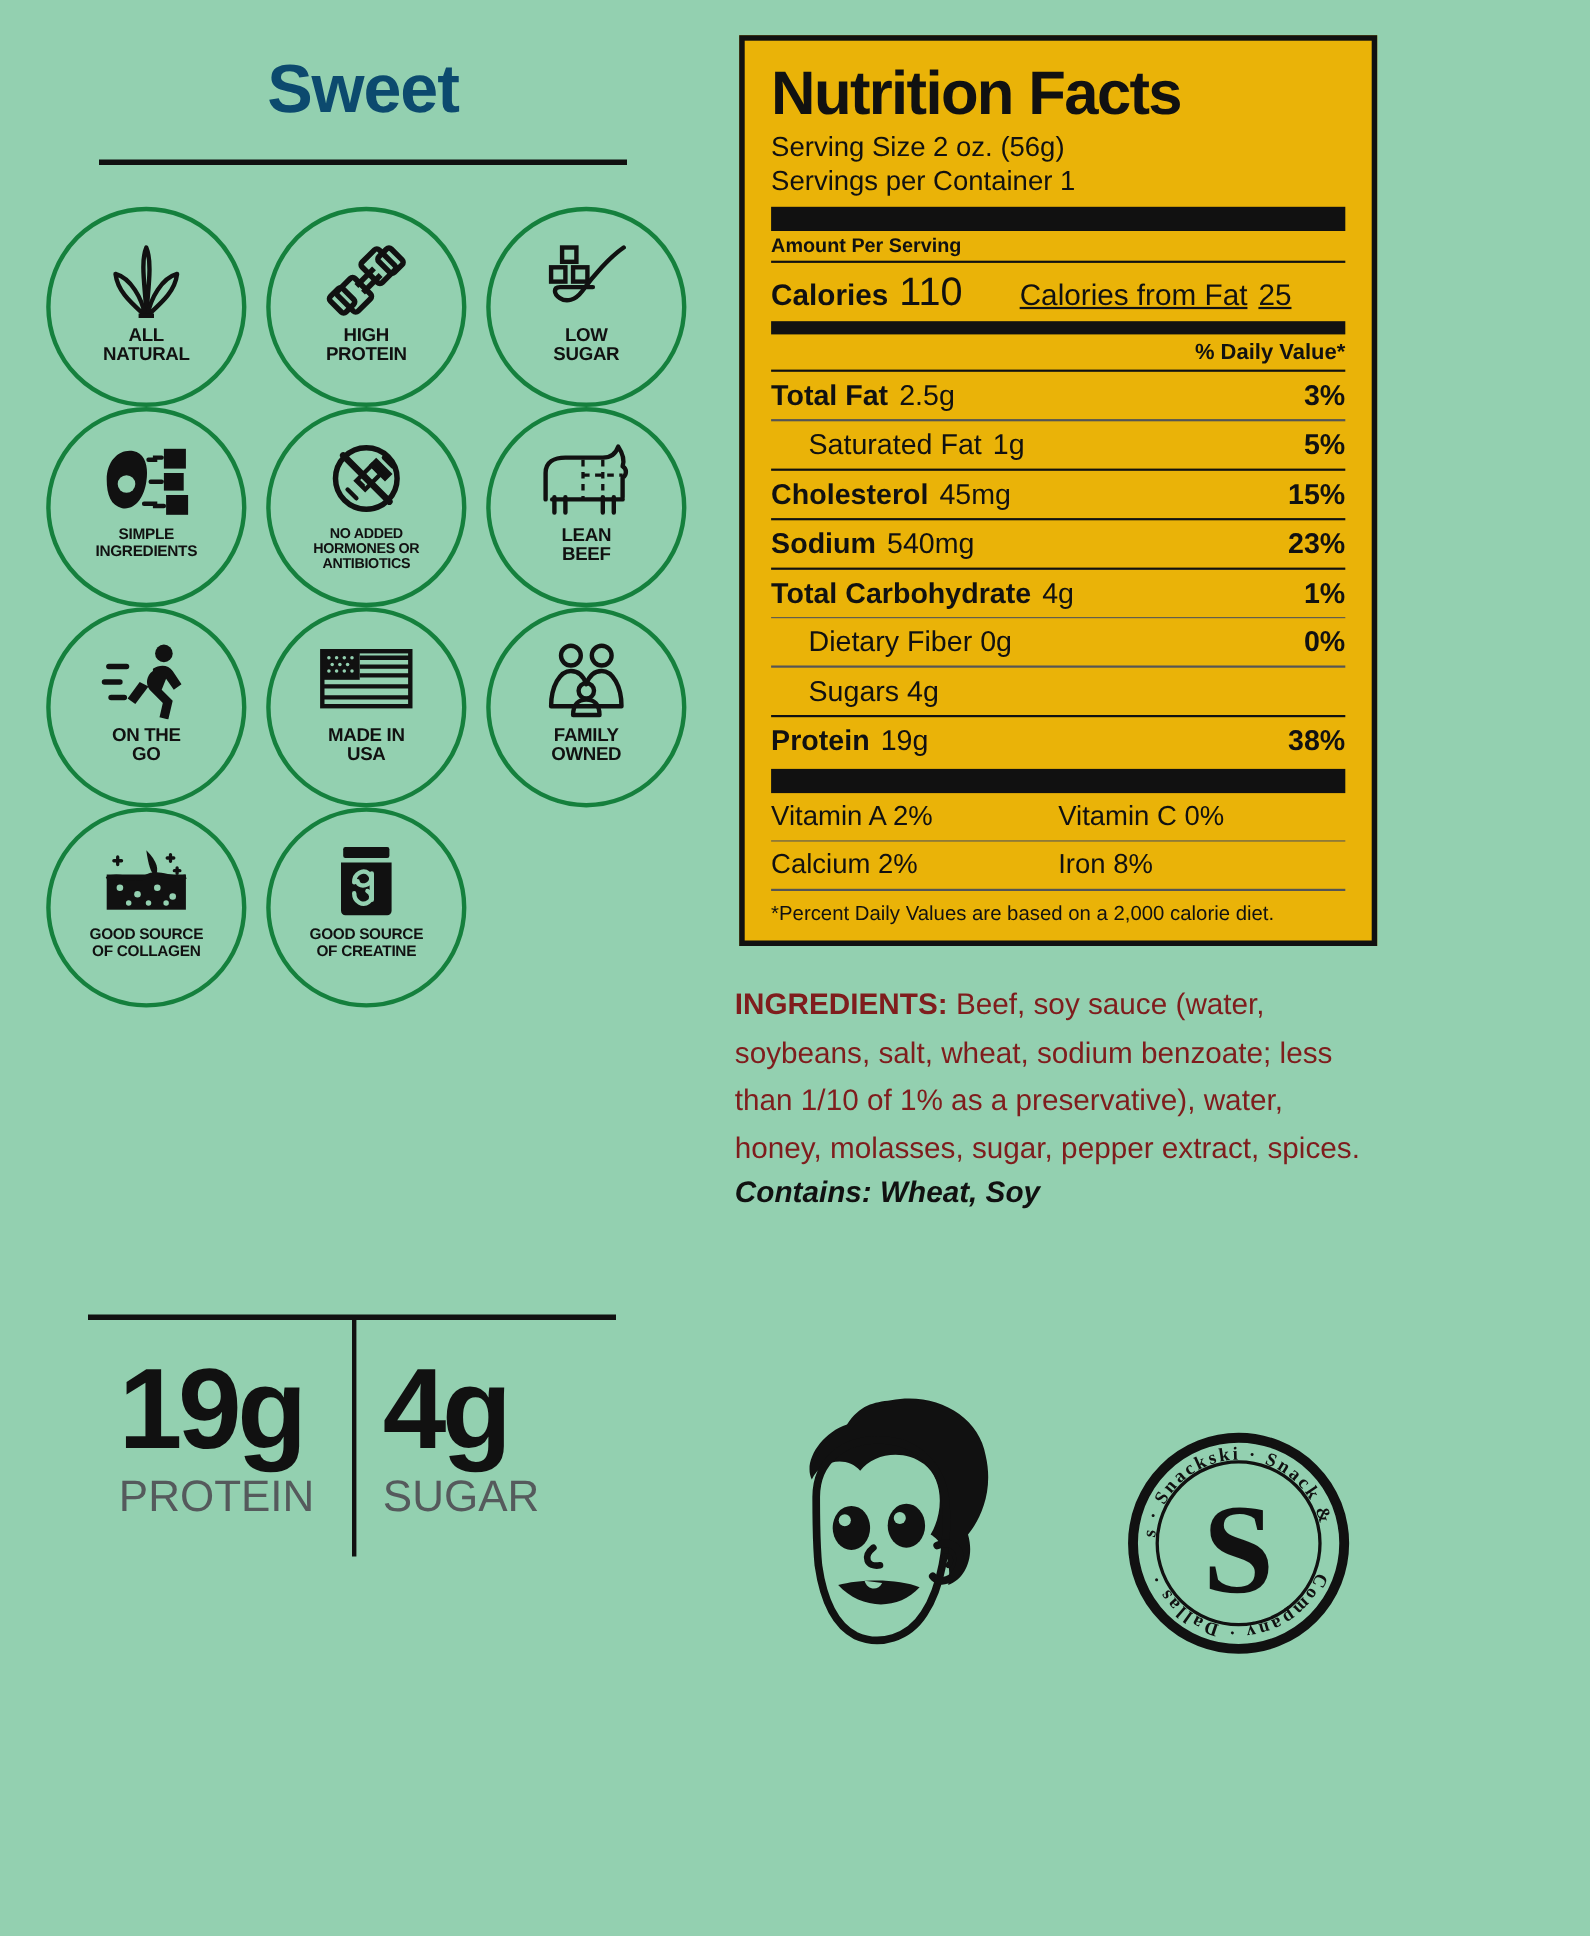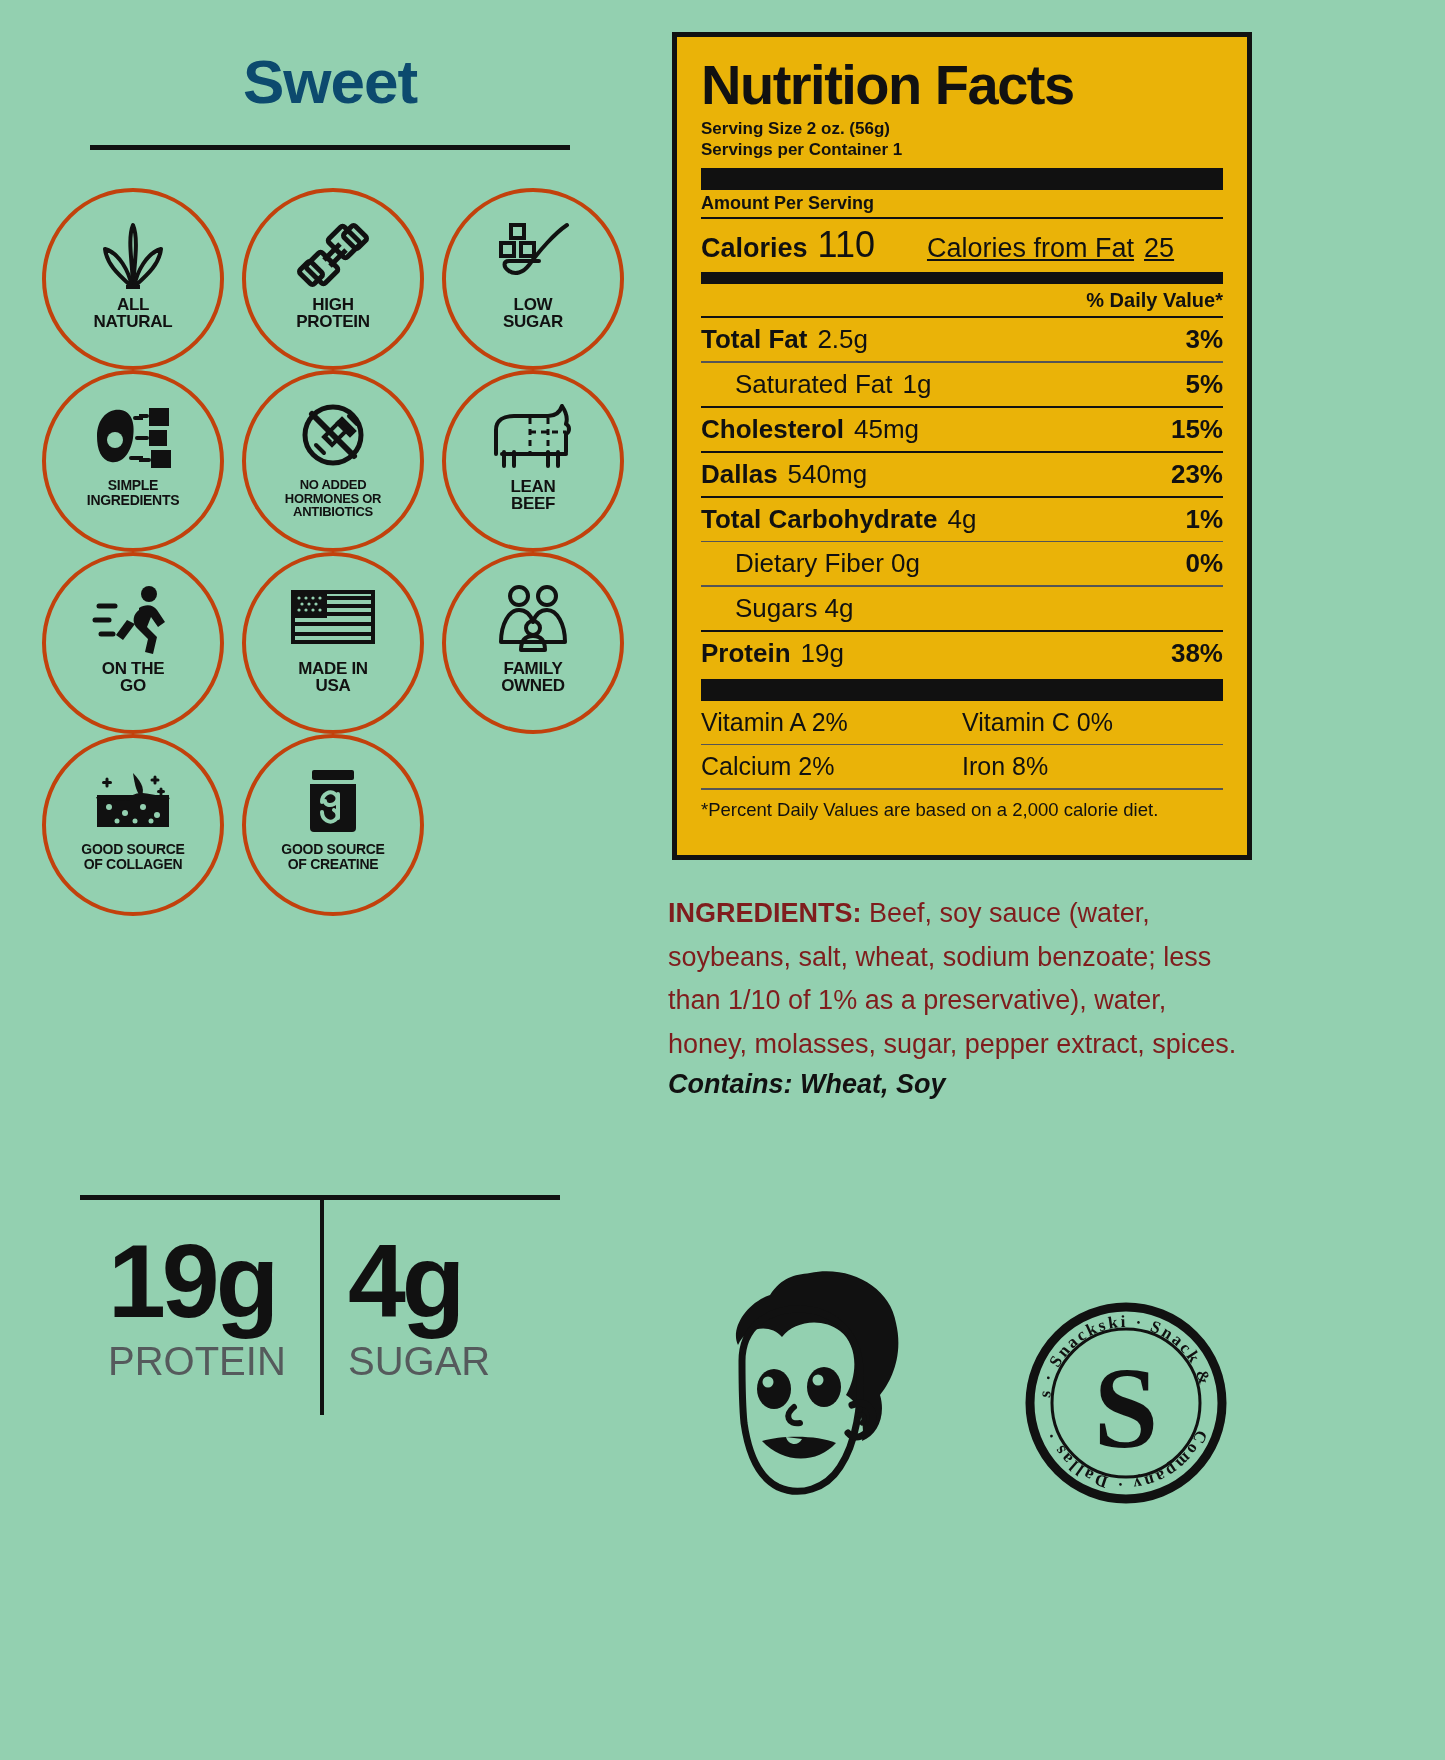--- a/index.html
+++ b/index.html
@@ -38,21 +38,21 @@
   #badge-grid {
     margin-top: 38px;
     padding-left: 42px;
     display: grid;
     grid-template-columns: repeat(3, 200px);
     grid-row-gap: 0px;
     grid-column-gap: 0px;
   }
   .badge {
     width: 182px; height: 182px;
-    border: 4px solid #c2410c;
+    border: 4px solid #15803d;
     border-radius: 50%;
     position: relative;
     display: flex;
     flex-direction: column;
     align-items: center;
     justify-content: flex-start;
     padding-top: 24px;
   }
   .badge-icon {
     width: 88px; height: 78px;
@@ -120,23 +120,22 @@
   #nutrition-inner { padding: 20px 24px 10px 24px; }
 
   #nf-title {
     font-size: 56px;
     font-weight: 700;
     letter-spacing: -1.5px;
     line-height: 1.0;
     margin-bottom: 6px;
   }
   .nf-serving {
-    font-size: 17px;
+    font-size: 25px;
     line-height: 1.22;
-    font-weight: bold;
   }
   .bar-thick { height: 22px; background: #111; margin-top: 8px; }
   .bar-medium { height: 12px; background: #111; }
   .rule-thin { height: 2px; background: #111; }
   .rule-hair { height: 1.5px; background: #555; }
 
   .nf-amount {
     font-size: 18px;
     font-weight: 700;
     padding: 3px 0 3px 0;
@@ -494,21 +493,21 @@
     </div>
     <div class="rule-thin"></div>
 
     <div class="nf-row">
       <span><span class="nf-name">Cholesterol</span><span class="nf-amt">45mg</span></span>
       <span class="nf-pct">15%</span>
     </div>
     <div class="rule-thin"></div>
 
     <div class="nf-row">
-      <span><span class="nf-name">Dallas</span><span class="nf-amt">540mg</span></span>
+      <span><span class="nf-name">Sodium</span><span class="nf-amt">540mg</span></span>
       <span class="nf-pct">23%</span>
     </div>
     <div class="rule-thin"></div>
 
     <div class="nf-row">
       <span><span class="nf-name">Total Carbohydrate</span><span class="nf-amt">4g</span></span>
       <span class="nf-pct">1%</span>
     </div>
     <div class="rule-hair"></div>
 

